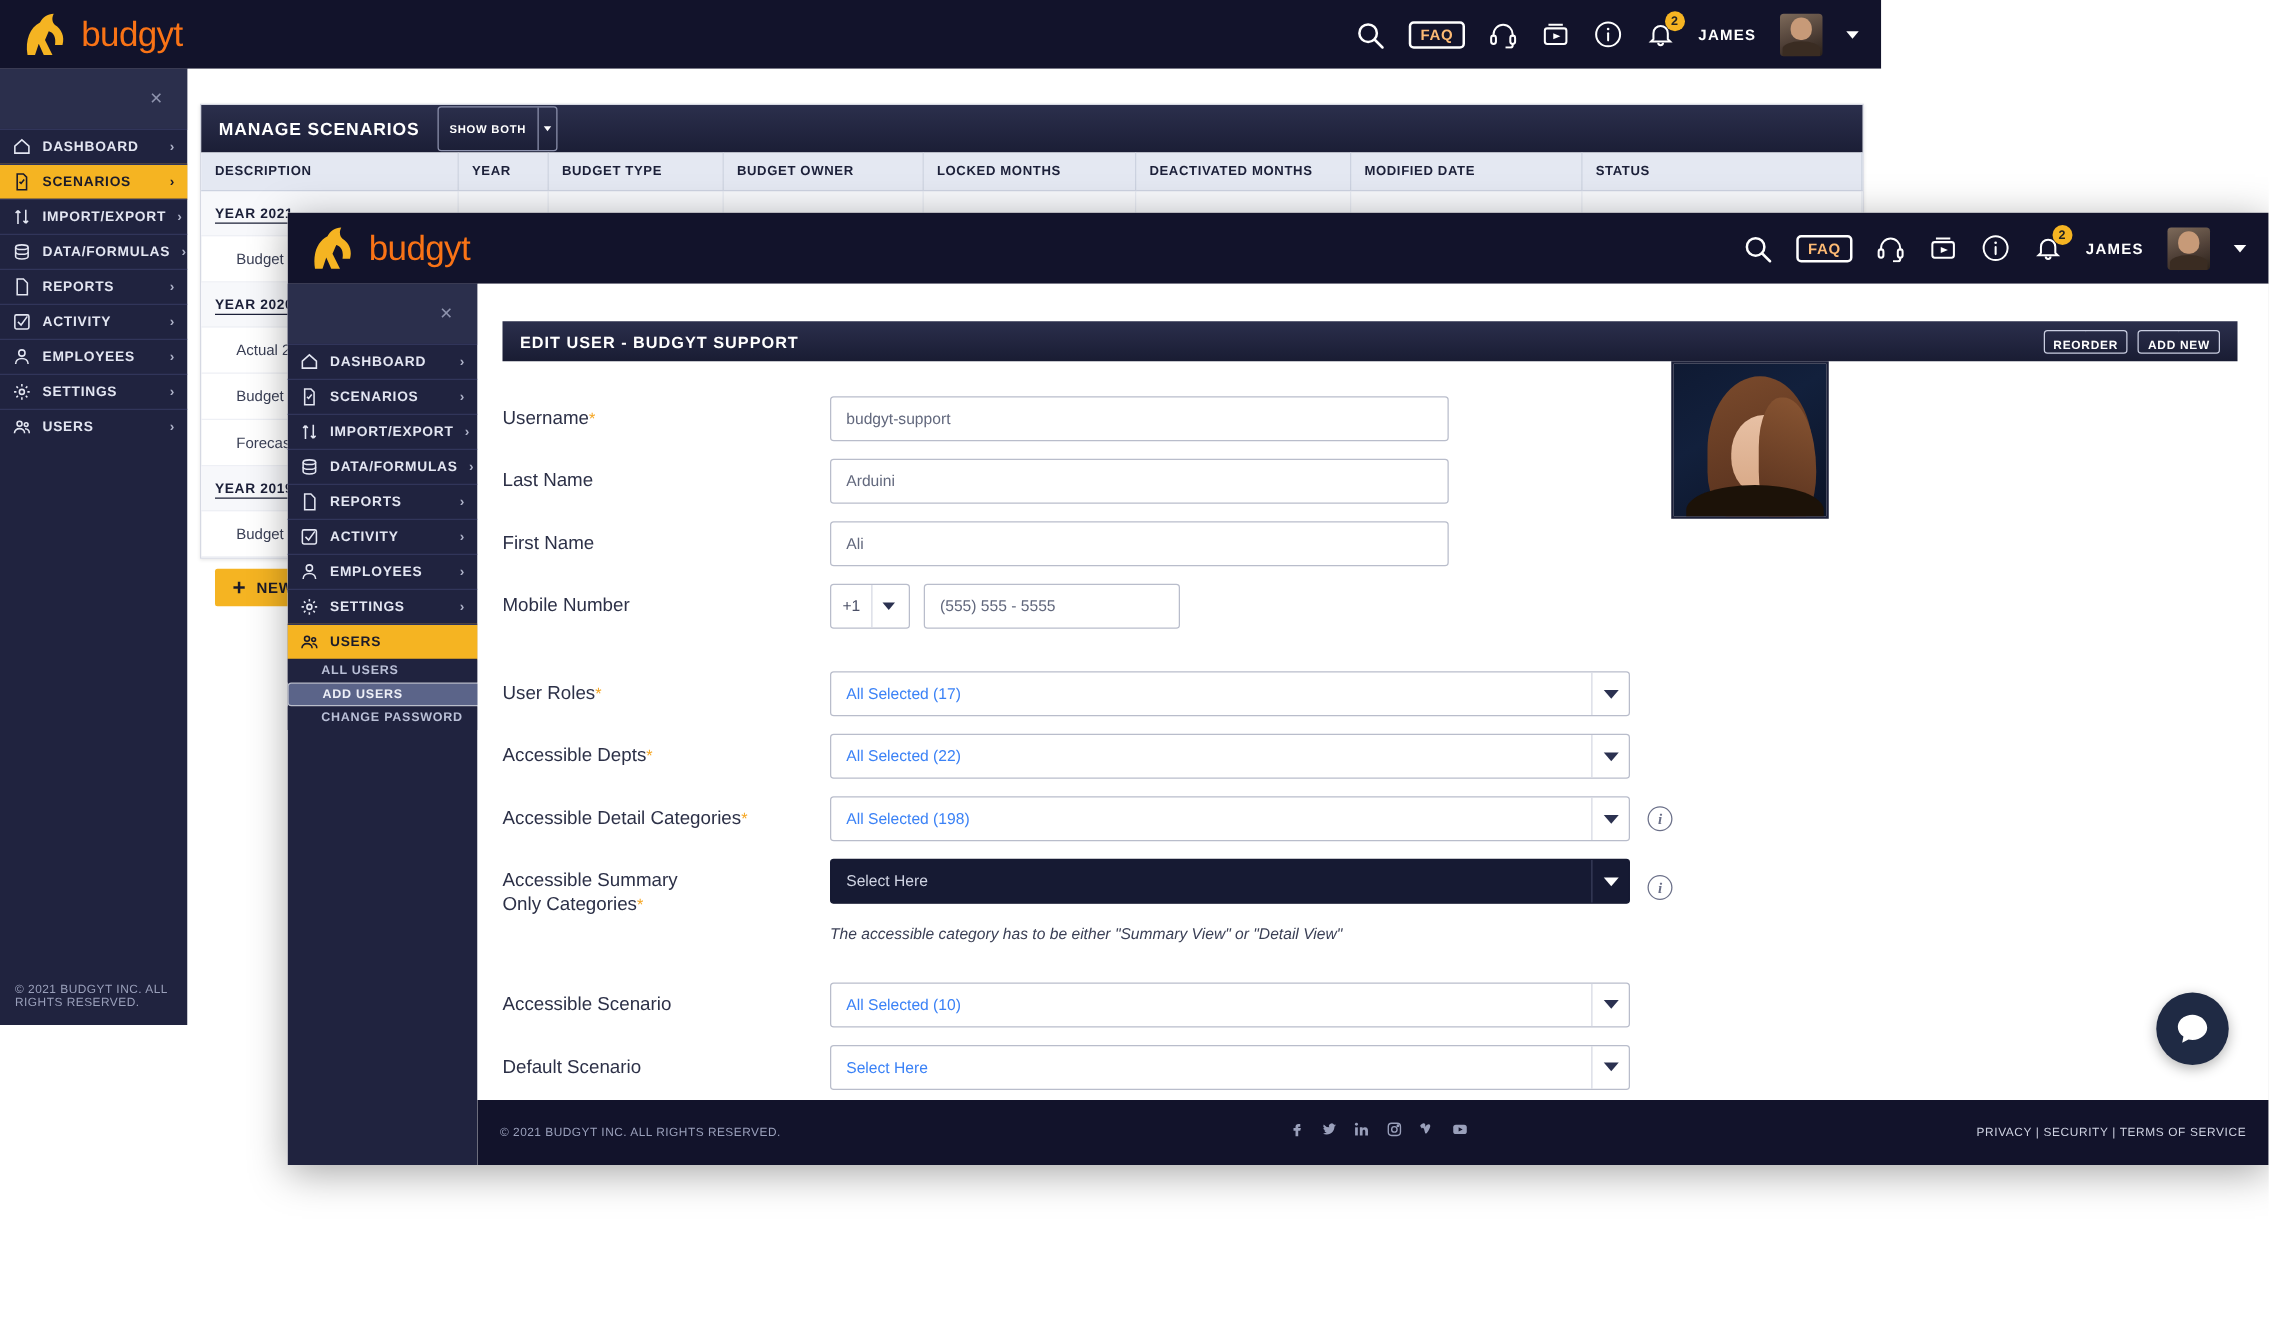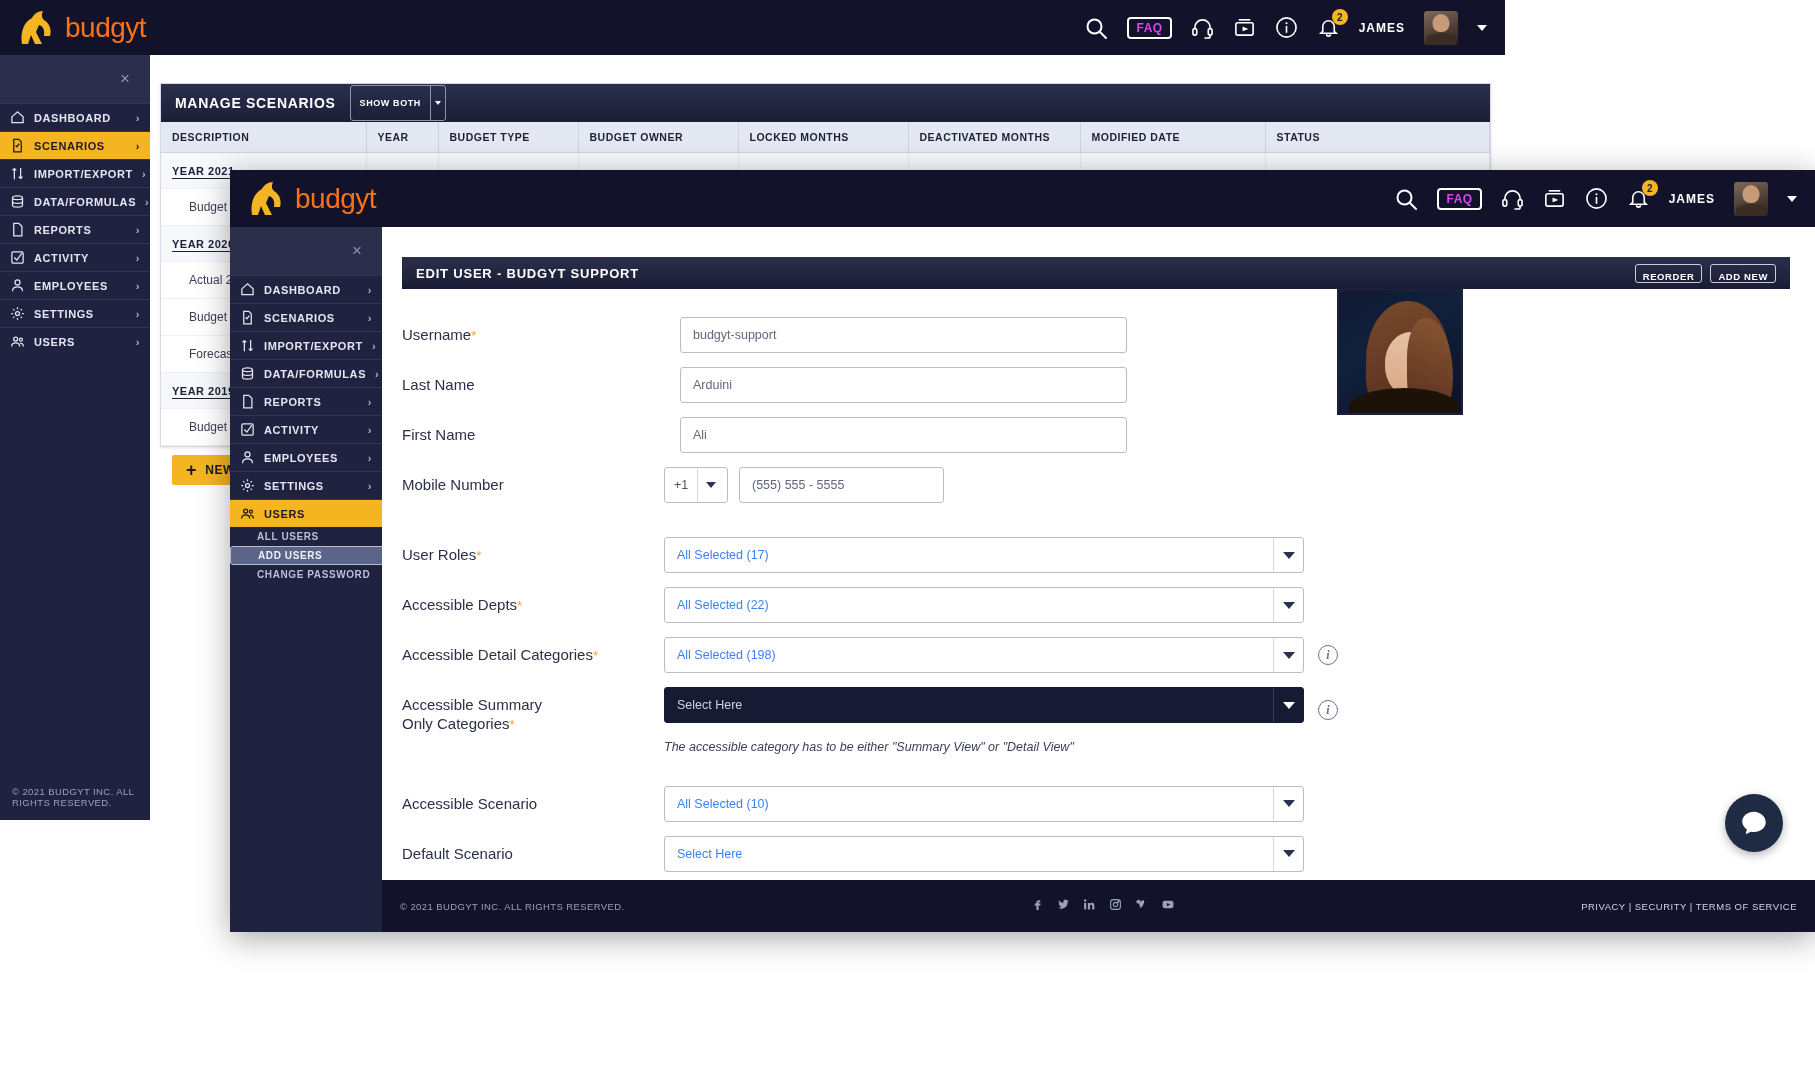--- a/index.html
+++ b/index.html
@@ -21,21 +21,21 @@
     background: #12132b; display: flex; align-items: center;
   }
   .brand { display: flex; align-items: center; gap: 9px; padding-left: 16px; }
   .brand-logo { width: 40px; height: 36px; }
   .brand-name { color: #f97316; font-size: 28px; letter-spacing: -0.5px; font-weight: 400;}
   .topbar-right {
     margin-left: auto; display: flex; align-items: center; gap: 19px; padding-right: 18px;
   }
   .ticon { color: #fff; display: flex; align-items: center; justify-content:center; position: relative; cursor: pointer;}
   .faq-box {
-    border: 2px solid #fff; border-radius: 4px; color: #d946ef;
+    border: 2px solid #fff; border-radius: 4px; color: #fdba74;
     font-size: 12px; font-weight: bold; padding: 2px 7px; letter-spacing: .5px;
   }
   .badge {
     position: absolute; top: -7px; right: -8px; background: #f5b422; color: #222;
     font-size: 10px; font-weight: bold; border-radius: 50%;
     width: 16px; height: 16px; display:flex; align-items:center; justify-content:center;
   }
   .user-name { color:#fff; font-size: 12px; font-weight: bold; letter-spacing: 1px; }
   .avatar {
     width: 34px; height: 34px; border-radius: 3px; overflow: hidden;
@@ -142,21 +142,21 @@
   .form { padding: 28px 12px 0 20px; }
   .frow { display: flex; align-items: flex-start; margin-bottom: 14px; }
   .flabel {
     width: 262px; font-size: 15px; color: #2c3047; padding-top: 9px; flex: none; line-height: 1.25;
   }
   .req { color: #f5a623; font-size: 13px; }
   .finput {
     height: 36px; border: 1px solid #b9bdcb; border-radius: 3px; background:#fff;
     display:flex; align-items:center; padding: 0 12px; font-size: 12.5px; color:#62687d;
   }
-  .finput.w-small { width: 447px; margin-left: 16px; }
+  .finput.w-small { width: 495px; }
   .finput.w-wide { width: 640px; }
 
   .sel {
     height: 36px; border: 1px solid #b9bdcb; border-radius: 3px; background:#fff;
     display:flex; align-items:center; font-size: 12.5px; color:#3b82f6; width: 640px; position: relative;
   }
   .sel .val { padding: 0 12px; }
   .sel .arrow {
     margin-left:auto; width: 30px; height: 100%; display:flex;align-items:center;justify-content:center;
     border-left: 1px solid #d6d9e3;

